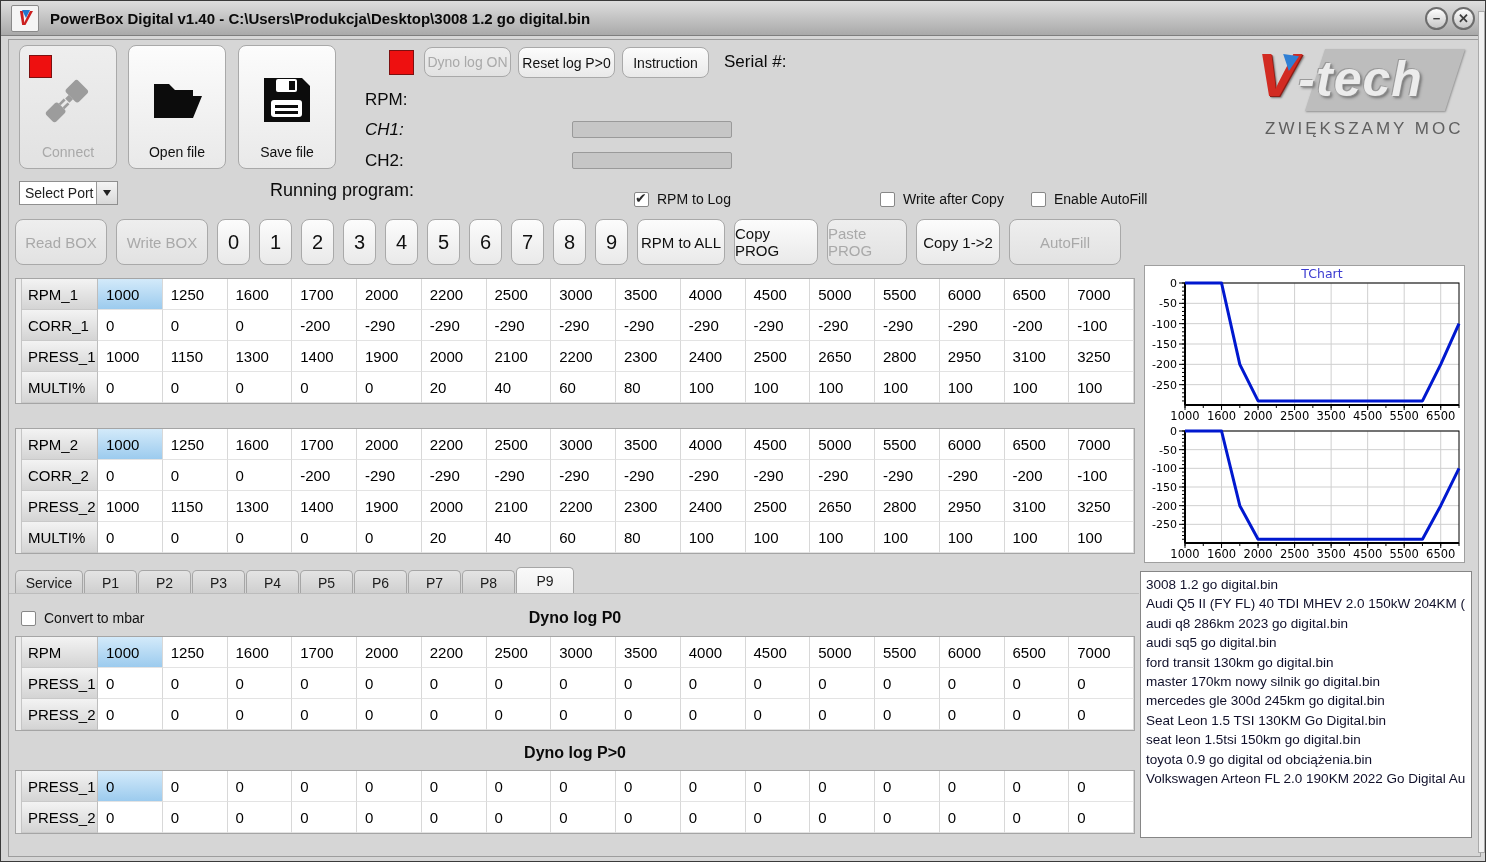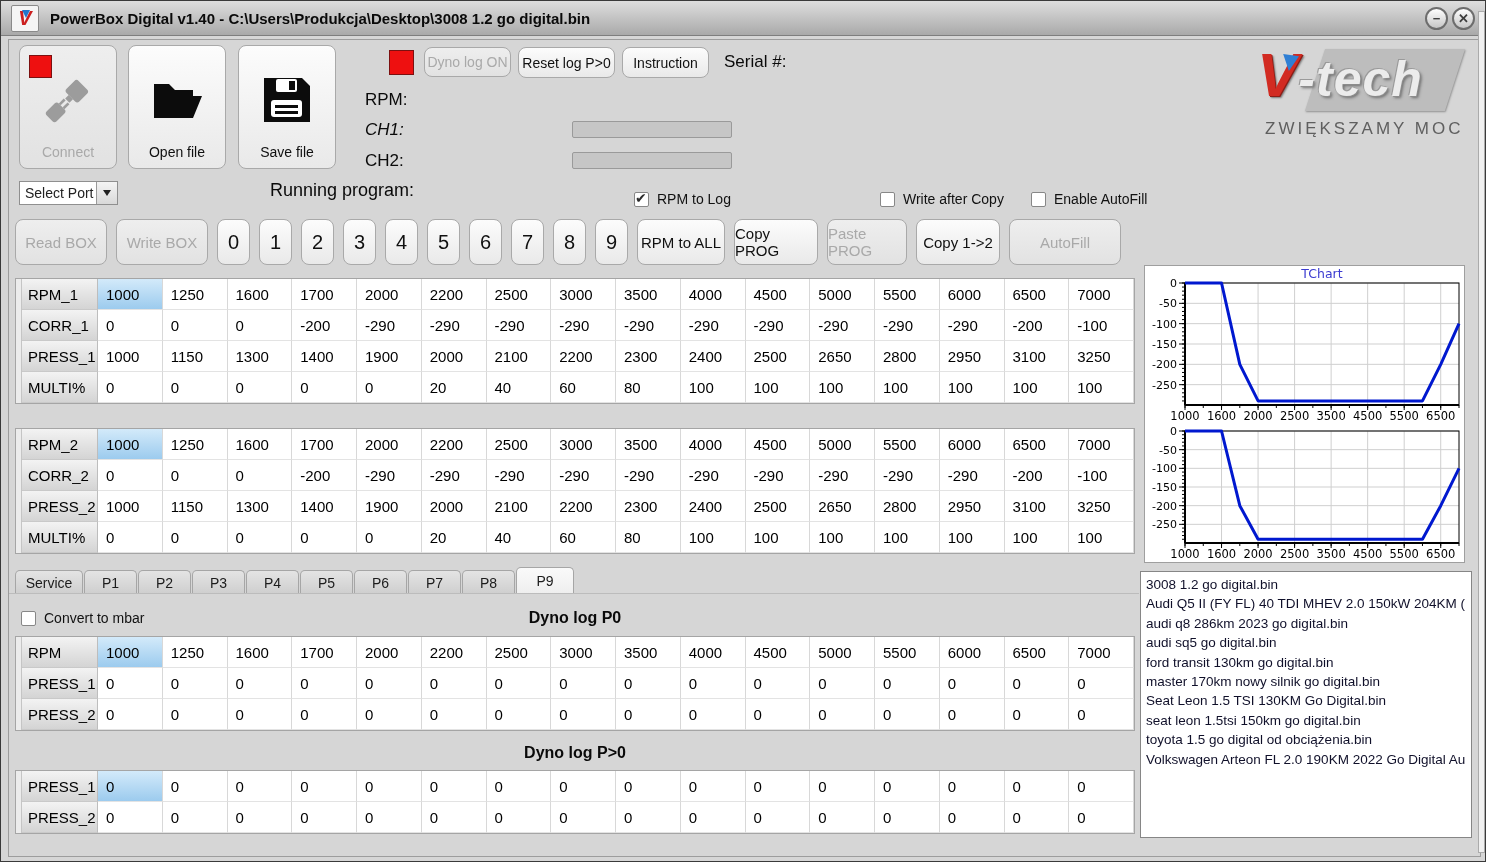--- a/index.html
+++ b/index.html
@@ -666,19 +666,20 @@
       </svg>
   </div>
 
   <div id="file-list" class="file-list">
       <div>3008 1.2 go digital.bin</div>
       <div>Audi Q5 II (FY FL) 40 TDI MHEV 2.0 150kW 204KM (</div>
       <div>audi q8 286km 2023 go digital.bin</div>
       <div>audi sq5 go digital.bin</div>
       <div>ford transit 130km go digital.bin</div>
       <div>master 170km nowy silnik go digital.bin</div>
+      <div>mercedes gle 300d 245km go digital.bin</div>
       <div>Seat Leon 1.5 TSI 130KM Go Digital.bin</div>
       <div>seat leon 1.5tsi 150km go digital.bin</div>
-      <div>toyota 1.5 go digital od obciążenia.bin</div>
+      <div>toyota 0.9 go digital od obciążenia.bin</div>
       <div>Volkswagen Arteon FL 2.0 190KM 2022 Go Digital Au</div>
     </div>
 
 </div>
 
 </body></html>

